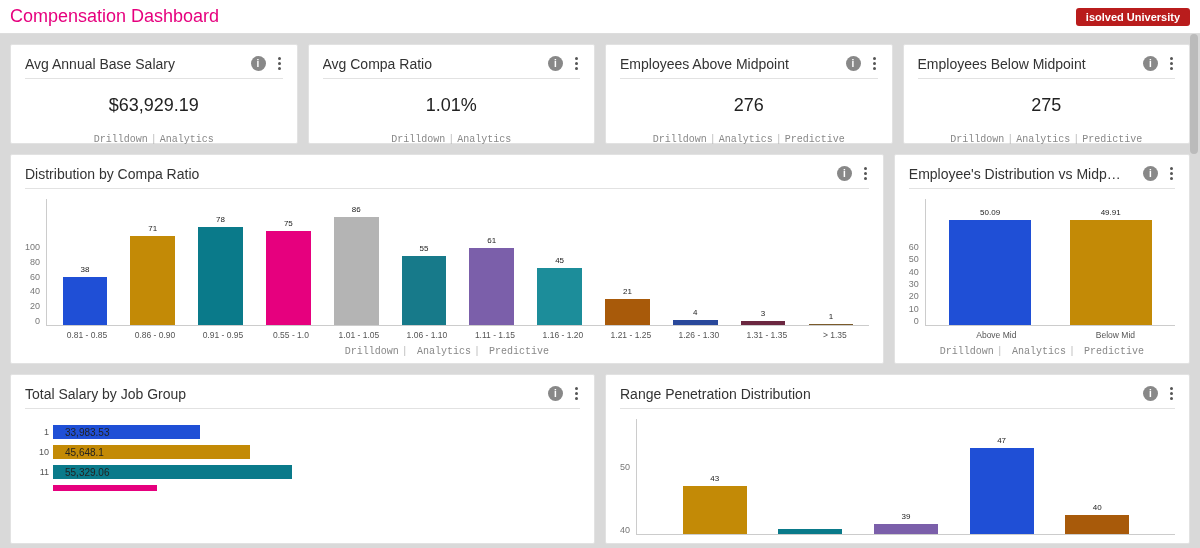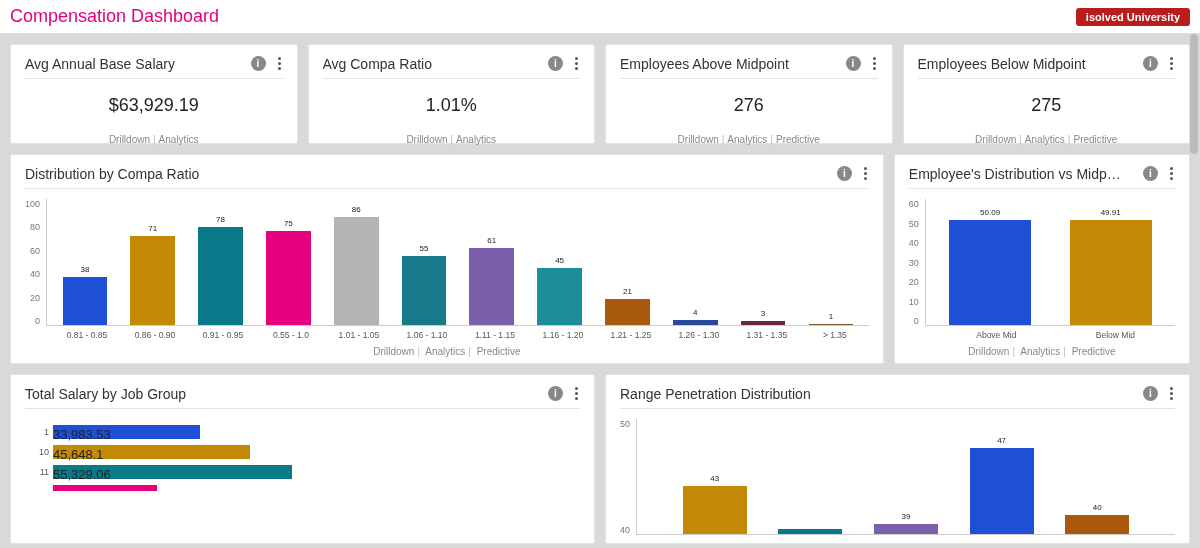--- a/index.html
+++ b/index.html
@@ -106,38 +106,40 @@
     font-size:18px;
     color:#222;
     padding:10px 0 12px;
   }
   .card-footer {
     text-align:center;
     font-size:10px;
     color:#888;
     margin-top:auto;
     padding-top:6px;
+    font-family:Liberation Mono, monospace;
   }
   .card-footer span { cursor:pointer; }
   .card-footer .sep { color:#bbb; margin:0 3px; }
   
   .chart-canvas {
     flex:1;
     display:flex;
     flex-direction:row;
     padding:4px 0 2px;
   }
   .y-axis {
     display:flex;
     flex-direction:column;
     justify-content:space-between;
     align-items:flex-end;
     font-size:9px;
     color:#777;
     padding-right:6px;
+    margin-top:43px;
   }
   .plot-area {
     flex:1;
     display:flex;
     align-items:flex-end;
     justify-content:space-around;
     border-left:1px solid #ccc;
     border-bottom:1px solid #ccc;
     padding:0 4px;
     position:relative;
@@ -181,21 +183,21 @@
     position:relative;
   }
   .hrow {
     display:flex;
     align-items:center;
     gap:4px;
     font-size:9px;
   }
   .hrow .hy { width:22px; text-align:right; color:#555; margin-left:-28px; }
   .hbar { height:14px; position:relative; }
-  .hbar-label { font-size:13px; color:#222; position:absolute; left:0; top:2px; }
+  .hbar-label { font-size:10px; color:#222; position:absolute; left:12px; top:2px; }
   
   .c-blue { background:#1f4fd6; }
   .c-gold { background:#c38a06; }
   .c-teal { background:#0a7a8a; }
   .c-pink { background:#e6007e; }
   .c-grey { background:#b4b4b4; }
   .c-teal2 { background:#177a8a; }
   .c-purple { background:#7b5faa; }
   .c-teal3 { background:#1c8d9a;margin-top:40px; }
   .c-brown { background:#a85a0a; }

